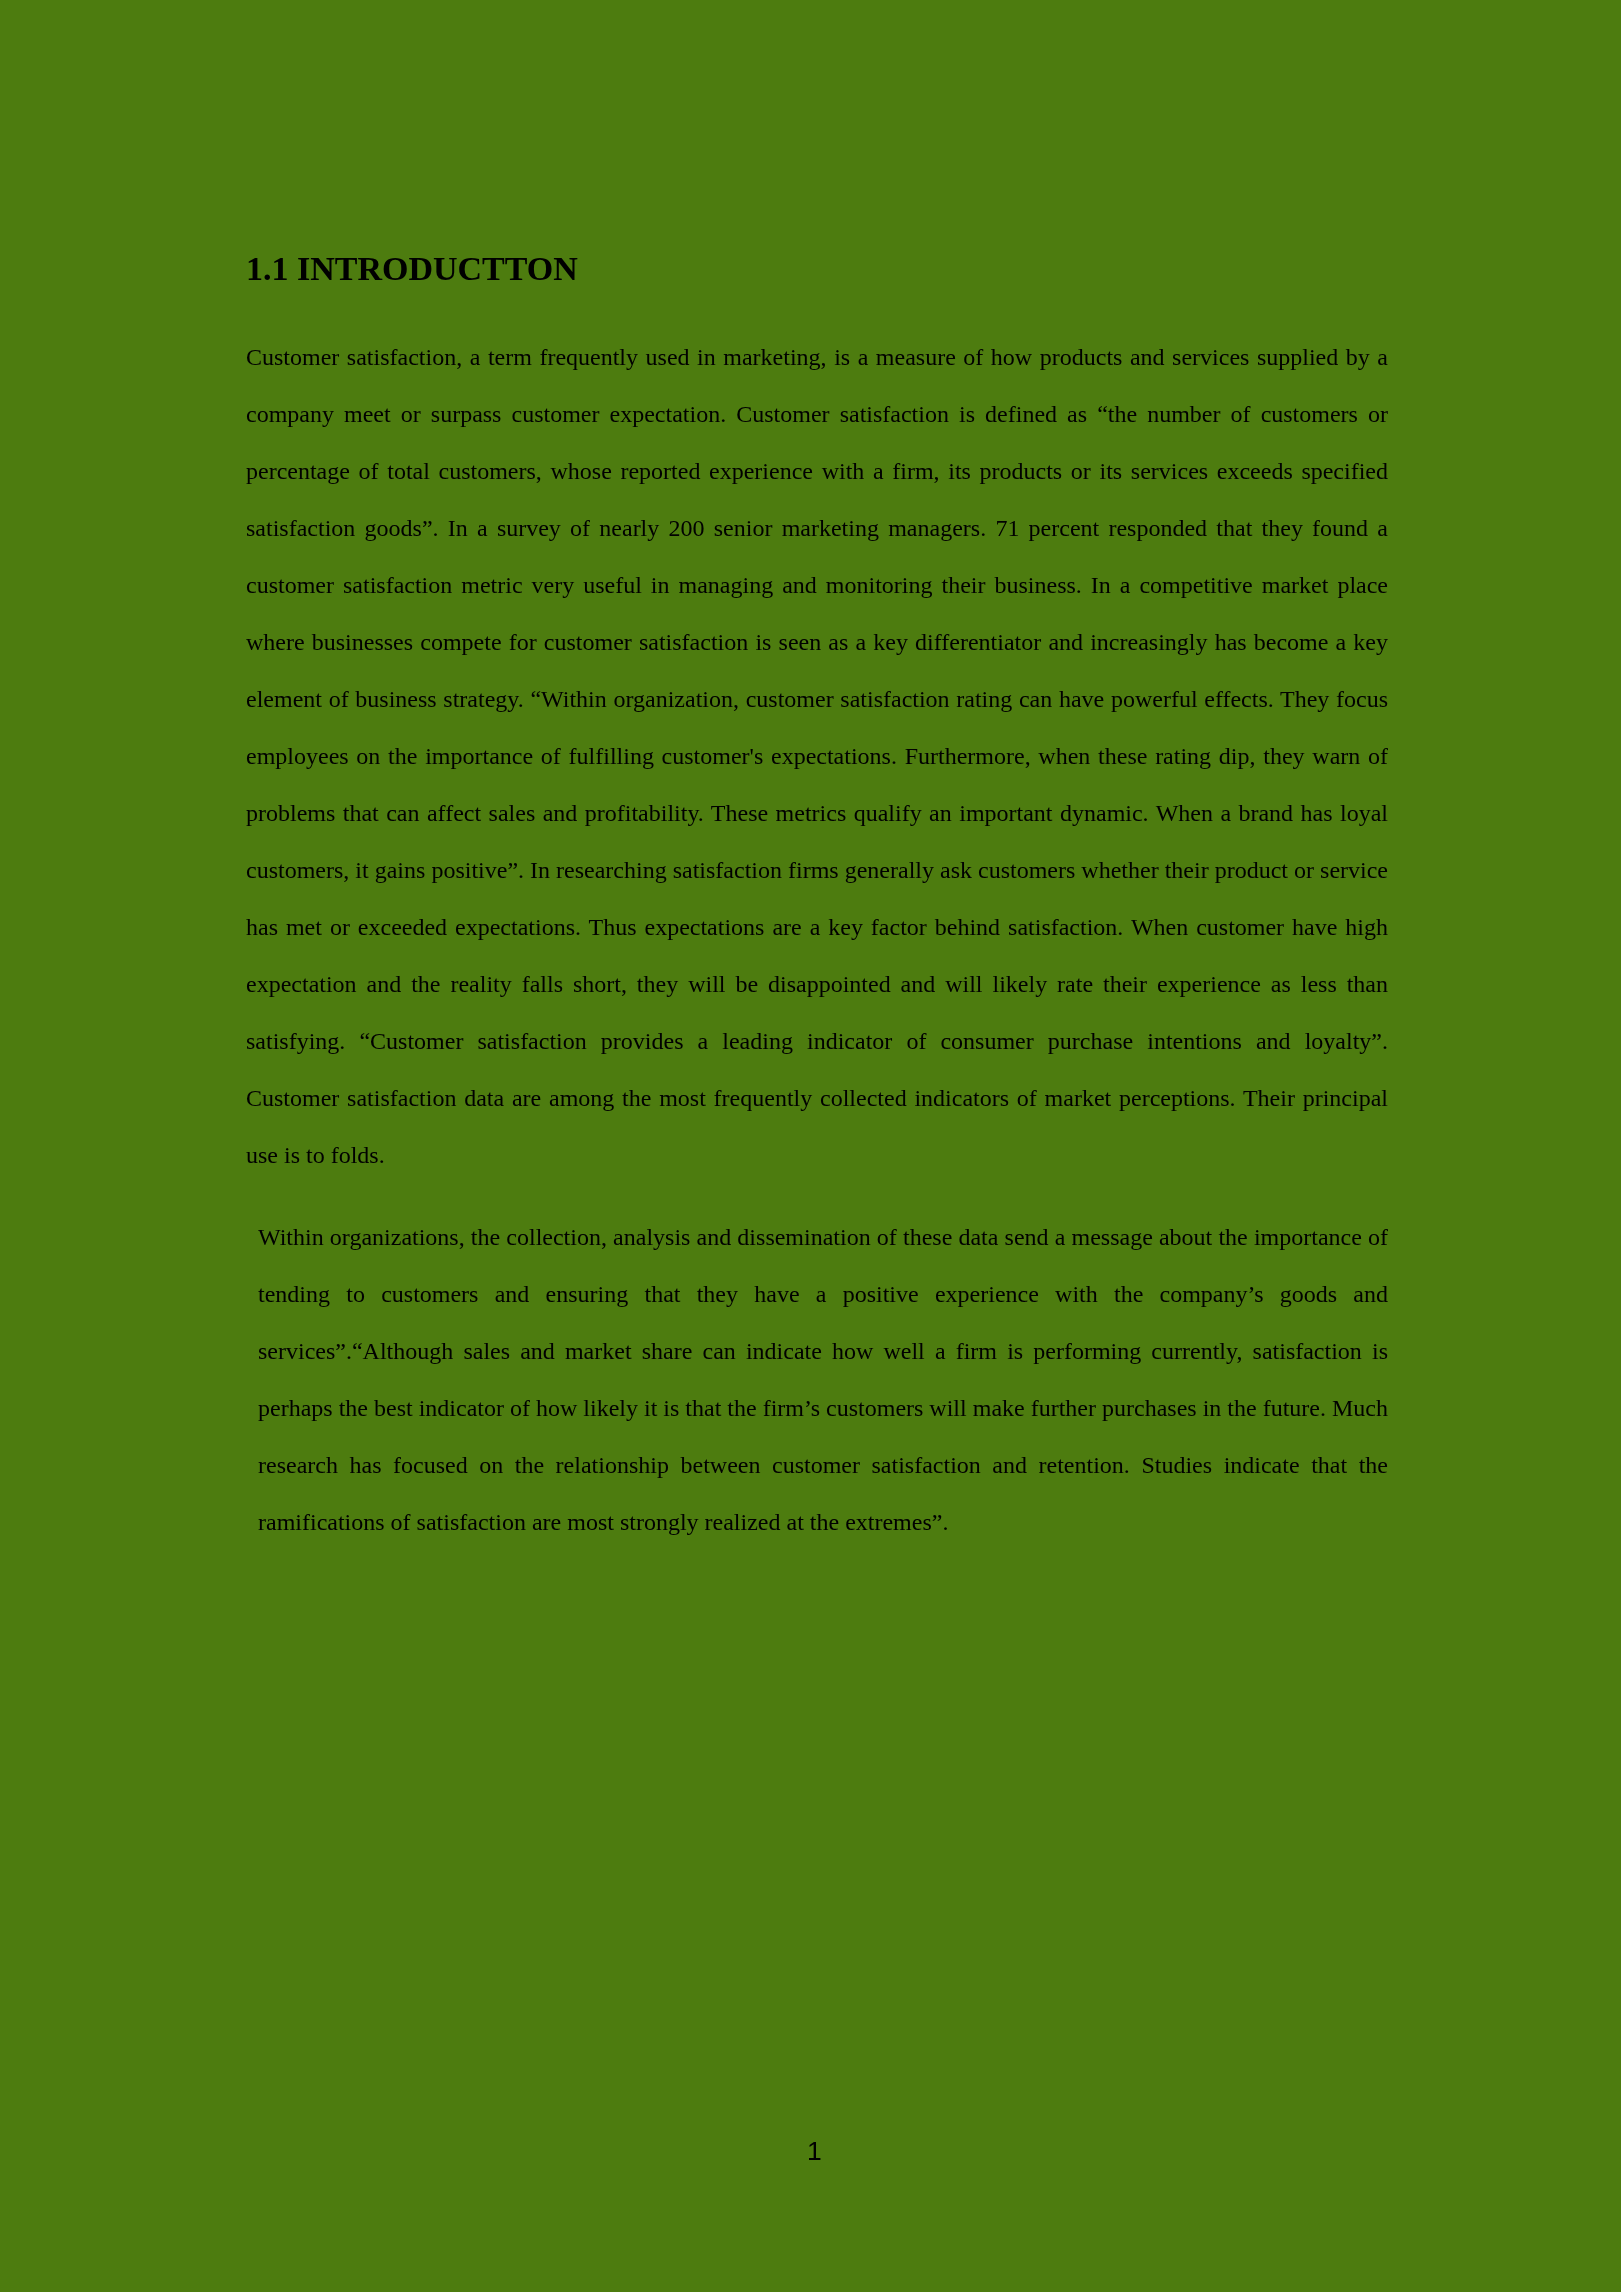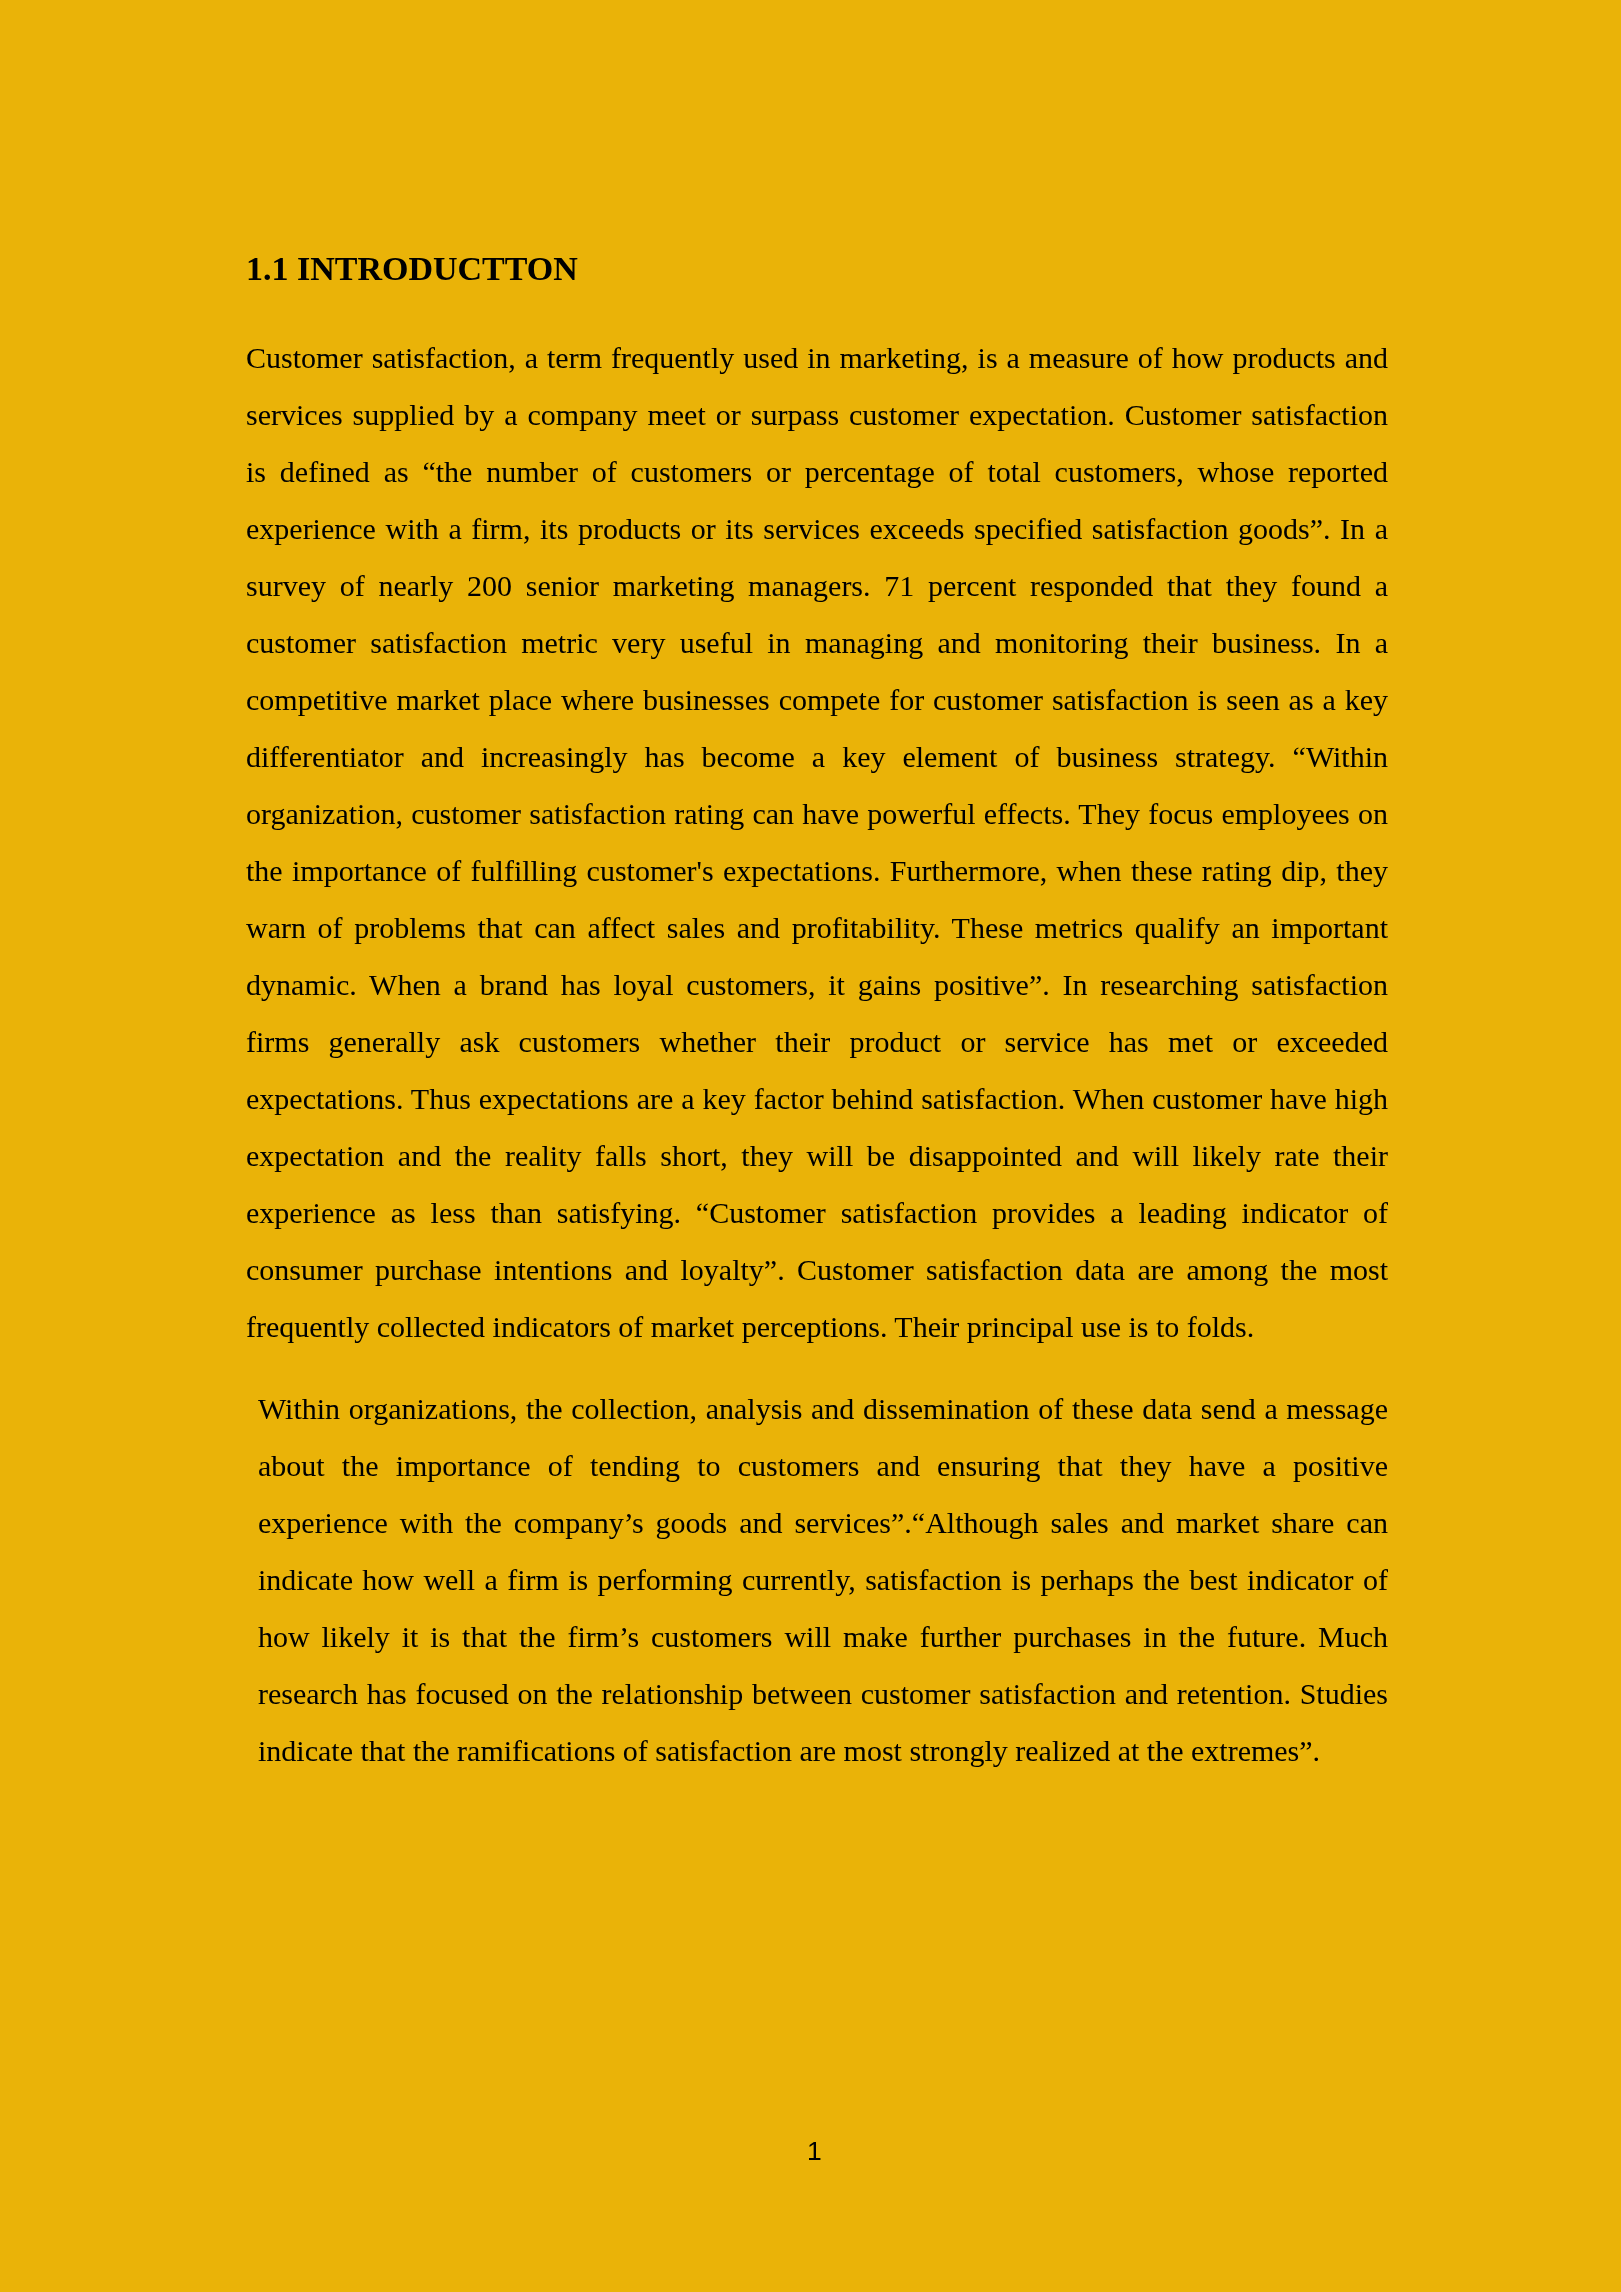--- a/index.html
+++ b/index.html
@@ -14,38 +14,38 @@
       overflow: hidden;
       font-family: "Liberation Serif", "DejaVu Serif", serif;
       color: #000000;
     }
     .page {
       position: absolute;
       left: 0;
       top: 0;
       width: 1621px;
       height: 2293px;
-      background: #eab308;
+      background: #4d7c0f;
     }
     .content {
       position: absolute;
       left: 246px;
       top: 243px;
       width: 1142px;
     }
     .heading {
       font-family: "Liberation Serif", "DejaVu Serif", serif;
       font-weight: bold;
       font-size: 34px;
       line-height: 51px;
       margin: 0 0 35px 0;
       letter-spacing: 0px;
     }
     .para {
-      font-size: 30px;
+      font-size: 24px;
       line-height: 57px;
       text-align: justify;
       margin: 0;
     }
     .para + .para {
       margin-top: 24.5px;
       margin-left: 12px;
     }
     .page-number {
       position: absolute;

